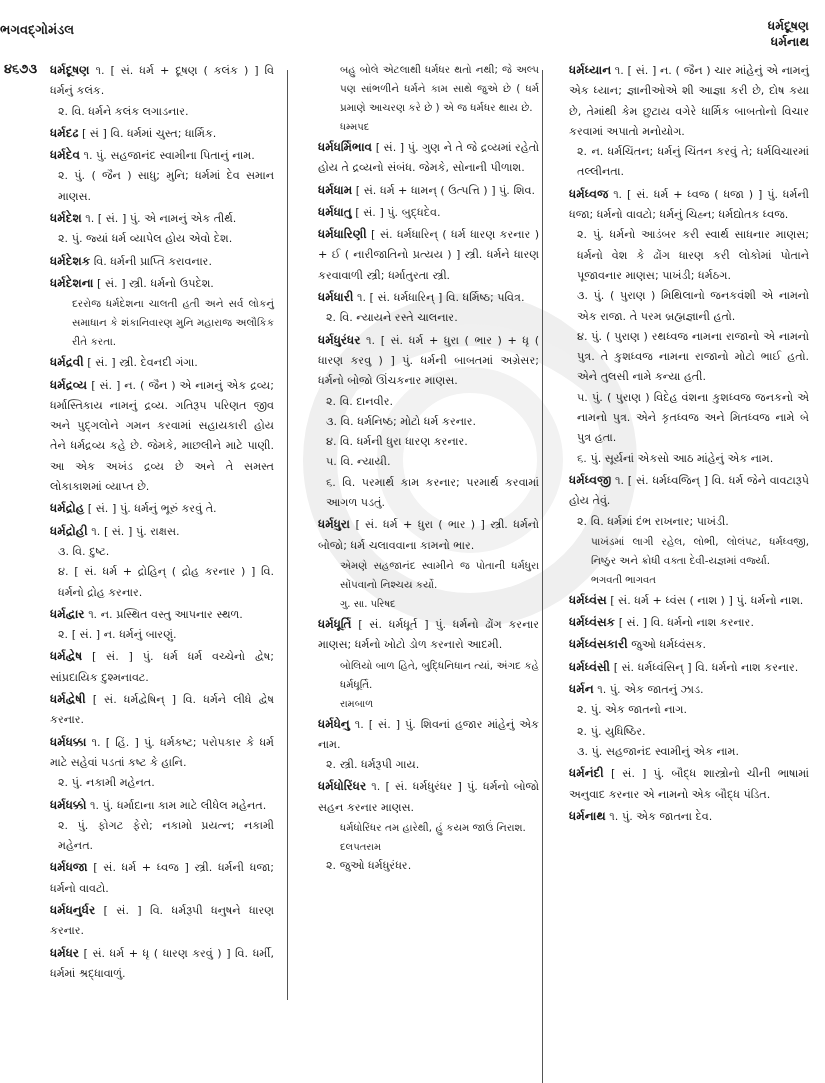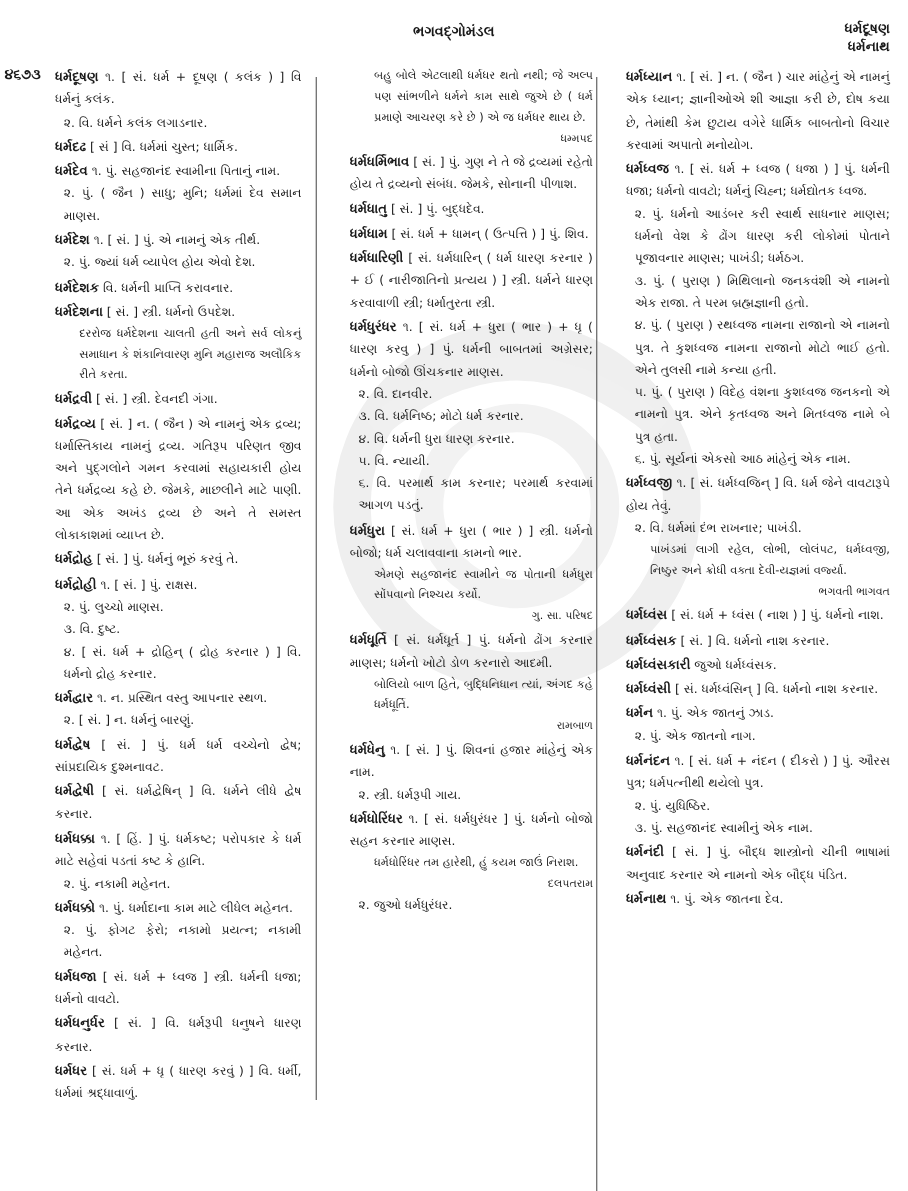--- a/index.html
+++ b/index.html
@@ -1,32 +1,32 @@
 <!DOCTYPE html>
 <html><head>
 <meta charset="utf-8">
 <style>
   html, body { margin:0; padding:0; background:#ffffff; }
   body { width:825px; height:1083px; position:relative; overflow:hidden;
          font-family:"DejaVu Sans", sans-serif; color:#1a1a1a; }
   .watermark { position:absolute; left:300px; top:270px; width:340px; height:380px; pointer-events:none; }
   .header { position:absolute; left:0; top:0; width:825px; height:58px; }
   .pg { position:absolute; left:4px; top:22px; font-size:13px; font-weight:bold;margin-top:39px; }
-  .runtitle { position:absolute; left:0; width:825px; top:22px; text-align:center; font-size:13px; font-weight:bold; }
+  .runtitle { position:absolute; left:0; width:825px; top:22px; text-align:left; font-size:13px; font-weight:bold;font-family:Liberation Serif, serif; }
   .guides { position:absolute; right:16px; top:18px; text-align:right; font-size:12.5px; font-weight:bold; line-height:16px; }
   .col { position:absolute; top:60px; font-size:11.2px; line-height:20.3px; }
   .col1 { left:34px; width:240px; }
   .col2 { left:302px; width:237px; }
   .col3 { left:553px; width:256px; }
   .rule { position:absolute; width:1px; background:#555; }
   .entry { margin:0 0 1px 16px; }
   .hw { font-weight:bold; font-size:12px; }
   .sense { padding-left:8px; }
   .quote { padding-left:22px; font-size:10.4px; line-height:19px; }
-  .src { display:block; text-align:right; font-size:10px; }
+  .src { display:block; text-align:left; font-size:10px; }
   .body-text { text-align:justify; }
 </style>
 </head>
 <body>
 
 <svg class="watermark" viewBox="0 0 340 380">
   <circle cx="170" cy="190" r="150" fill="none" stroke="#efefef" stroke-width="34"></circle>
   <circle cx="170" cy="190" r="80" fill="none" stroke="#f2f2f2" stroke-width="26"></circle>
   <path d="M40 120 Q170 10 300 120" fill="none" stroke="#f0f0f0" stroke-width="22"></path>
 </svg>
@@ -70,21 +70,20 @@
       <div><span class="hw">ધર્મદ્રવી</span> <span>[ સં. ] સ્ત્રી. દેવનદી ગંગા.</span></div>
     </div>
     <div class="entry body-text">
       <div><span class="hw">ધર્મદ્રવ્ય</span> <span>[ સં. ] ન. ( જૈન ) એ નામનું એક દ્રવ્ય; ધર્માસ્તિકાય નામનું દ્રવ્ય. ગતિરૂપ પરિણત જીવ અને પુદ્ગલોને ગમન કરવામાં સહાયકારી હોય તેને ધર્મદ્રવ્ય કહે છે. જેમકે, માછલીને માટે પાણી. આ એક અખંડ દ્રવ્ય છે અને તે સમસ્ત લોકાકાશમાં વ્યાપ્ત છે.</span></div>
     </div>
     <div class="entry body-text">
       <div><span class="hw">ધર્મદ્રોહ</span> <span>[ સં. ] પું. ધર્મનું ભૂરું કરવું તે.</span></div>
     </div>
     <div class="entry body-text">
       <div><span class="hw">ધર્મદ્રોહી</span> <span>૧. [ સં. ] પું. રાક્ષસ.</span></div>
-      <div class="sense">૨. પું. લુચ્ચો માણસ.</div>
       <div class="sense">૩. વિ. દુષ્ટ.</div>
       <div class="sense">૪. [ સં. ધર્મ + દ્રોહિન્ ( દ્રોહ કરનાર ) ] વિ. ધર્મનો દ્રોહ કરનાર.</div>
     </div>
     <div class="entry body-text">
       <div><span class="hw">ધર્મદ્વાર</span> <span>૧. ન. પ્રસ્થિત વસ્તુ આપનાર સ્થળ.</span></div>
       <div class="sense">૨. [ સં. ] ન. ધર્મનું બારણું.</div>
     </div>
     <div class="entry body-text">
       <div><span class="hw">ધર્મદ્વેષ</span> <span>[ સં. ] પું. ધર્મ ધર્મ વચ્ચેનો દ્વેષ; સાંપ્રદાયિક દુશ્મનાવટ.</span></div>
     </div>
@@ -110,27 +109,31 @@
     </div>
   </div>
 <div class="col col2">
     <div class="entry body-text">
       <div class="quote"><span>બહુ બોલે એટલાથી ધર્મધર થતો નથી; જે અલ્પ પણ સાંભળીને ધર્મને કામ સાથે જુએ છે ( ધર્મ પ્રમાણે આચરણ કરે છે ) એ જ ધર્મધર થાય છે.</span><span class="src">ધમ્મપદ</span></div>
     </div>
     <div class="entry body-text">
       <div><span class="hw">ધર્મધર્મિભાવ</span> <span>[ સં. ] પું. ગુણ ને તે જે દ્રવ્યમાં રહેતો હોય તે દ્રવ્યનો સંબંધ. જેમકે, સોનાની પીળાશ.</span></div>
     </div>
     <div class="entry body-text">
+      <div><span class="hw">ધર્મધામ</span> <span>[ સં. ધર્મ + ધામન્ ( ઉત્પત્તિ ) ] પું. શિવ.</span></div>
+    </div>
+    <div class="entry body-text">
       <div><span class="hw">ધર્મધાતુ</span> <span>[ સં. ] પું. બુદ્ધદેવ.</span></div>
     </div>
     <div class="entry body-text">
-      <div><span class="hw">ધર્મધામ</span> <span>[ સં. ધર્મ + ધામન્ ( ઉત્પત્તિ ) ] પું. શિવ.</span></div>
-    </div>
-    <div class="entry body-text">
       <div><span class="hw">ધર્મધારિણી</span> <span>[ સં. ધર્મધારિન્ ( ધર્મ ધારણ કરનાર ) + ઈ ( નારીજાતિનો પ્રત્યય ) ] સ્ત્રી. ધર્મને ધારણ કરવાવાળી સ્ત્રી; ધર્માતુરતા સ્ત્રી.</span></div>
+    </div>
+    <div class="entry body-text">
+      <div><span class="hw">ધર્મધારી</span> <span>૧. [ સં. ધર્મધારિન્ ] વિ. ધર્મિષ્ઠ; પવિત્ર.</span></div>
+      <div class="sense">૨. વિ. ન્યાયને રસ્તે ચાલનાર.</div>
     </div>
     <div class="entry body-text">
       <div><span class="hw">ધર્મધુરંધર</span> <span>૧. [ સં. ધર્મ + ધુરા ( ભાર ) + ધૃ ( ધારણ કરવુ ) ] પું. ધર્મની બાબતમાં અગ્રેસર; ધર્મનો બોજો ઊંચકનાર માણસ.</span></div>
       <div class="sense">૨. વિ. દાનવીર.</div>
       <div class="sense">૩. વિ. ધર્મનિષ્ઠ; મોટો ધર્મ કરનાર.</div>
       <div class="sense">૪. વિ. ધર્મની ધુરા ધારણ કરનાર.</div>
       <div class="sense">૫. વિ. ન્યાયી.</div>
       <div class="sense">૬. વિ. પરમાર્થ કામ કરનાર; પરમાર્થ કરવામાં આગળ પડતું.</div>
     </div>
     <div class="entry body-text">
@@ -147,20 +150,21 @@
     </div>
     <div class="entry body-text">
       <div><span class="hw">ધર્મધોરિંધર</span> <span>૧. [ સં. ધર્મધુરંધર ] પું. ધર્મનો બોજો સહન કરનાર માણસ.</span></div>
       <div class="quote"><span>ધર્મધોરિંધર તમ હારેથી, હું કયમ જાઉં નિરાશ.</span><span class="src">દલપતરામ</span></div>
       <div class="sense">૨. જુઓ ધર્મધુરંધર.</div>
     </div>
   </div>
 <div class="col col3">
     <div class="entry body-text">
       <div><span class="hw">ધર્મધ્યાન</span> <span>૧. [ સં. ] ન. ( જૈન ) ચાર માંહેનું એ નામનું એક ધ્યાન; જ્ઞાનીઓએ શી આજ્ઞા કરી છે, દોષ કયા છે, તેમાંથી કેમ છુટાય વગેરે ધાર્મિક બાબતોનો વિચાર કરવામાં અપાતો મનોયોગ.</span></div>
+      <div class="sense">૨. ન. ધર્મચિંતન; ધર્મનું ચિંતન કરવું તે; ધર્મવિચારમાં તલ્લીનતા.</div>
     </div>
     <div class="entry body-text">
       <div><span class="hw">ધર્મધ્વજ</span> <span>૧. [ સં. ધર્મ + ધ્વજ ( ધજા ) ] પું. ધર્મની ધજા; ધર્મનો વાવટો; ધર્મનું ચિહ્ન; ધર્મદ્યોતક ધ્વજ.</span></div>
       <div class="sense">૨. પું. ધર્મનો આડંબર કરી સ્વાર્થ સાધનાર માણસ; ધર્મનો વેશ કે ઢોંગ ધારણ કરી લોકોમાં પોતાને પૂજાવનાર માણસ; પાખંડી; ધર્મઠગ.</div>
       <div class="sense">૩. પું. ( પુરાણ ) મિથિલાનો જનકવંશી એ નામનો એક રાજા. તે પરમ બ્રહ્મજ્ઞાની હતો.</div>
       <div class="sense">૪. પું. ( પુરાણ ) રથધ્વજ નામના રાજાનો એ નામનો પુત્ર. તે કુશધ્વજ નામના રાજાનો મોટો ભાઈ હતો. એને તુલસી નામે કન્યા હતી.</div>
       <div class="sense">૫. પું. ( પુરાણ ) વિદેહ વંશના કુશધ્વજ જનકનો એ નામનો પુત્ર. એને કૃતધ્વજ અને મિતધ્વજ નામે બે પુત્ર હતા.</div>
       <div class="sense">૬. પું. સૂર્યનાં એકસો આઠ માંહેનું એક નામ.</div>
     </div>
     <div class="entry body-text">
@@ -178,21 +182,20 @@
       <div><span class="hw">ધર્મધ્વંસકારી</span> <span>જુઓ ધર્મધ્વંસક.</span></div>
     </div>
     <div class="entry body-text">
       <div><span class="hw">ધર્મધ્વંસી</span> <span>[ સં. ધર્મધ્વંસિન્ ] વિ. ધર્મનો નાશ કરનાર.</span></div>
     </div>
     <div class="entry body-text">
       <div><span class="hw">ધર્મન</span> <span>૧. પું. એક જાતનું ઝાડ.</span></div>
       <div class="sense">૨. પું. એક જાતનો નાગ.</div>
     </div>
     <div class="entry body-text">
-      <div><span class="hw">ધર્મનંદન</span> <span>૧. [ સં. ધર્મ + નંદન ( દીકરો ) ] પું. ઔરસ પુત્ર; ધર્મપત્નીથી થયેલો પુત્ર.</span></div>
       <div class="sense">૨. પું. યુધિષ્ઠિર.</div>
       <div class="sense">૩. પું. સહજાનંદ સ્વામીનું એક નામ.</div>
     </div>
     <div class="entry body-text">
       <div><span class="hw">ધર્મનંદી</span> <span>[ સં. ] પું. બૌદ્ધ શાસ્ત્રોનો ચીની ભાષામાં અનુવાદ કરનાર એ નામનો એક બૌદ્ધ પંડિત.</span></div>
     </div>
     <div class="entry body-text">
       <div><span class="hw">ધર્મનાથ</span> <span>૧. પું. એક જાતના દેવ.</span></div>
     </div>
   </div>

